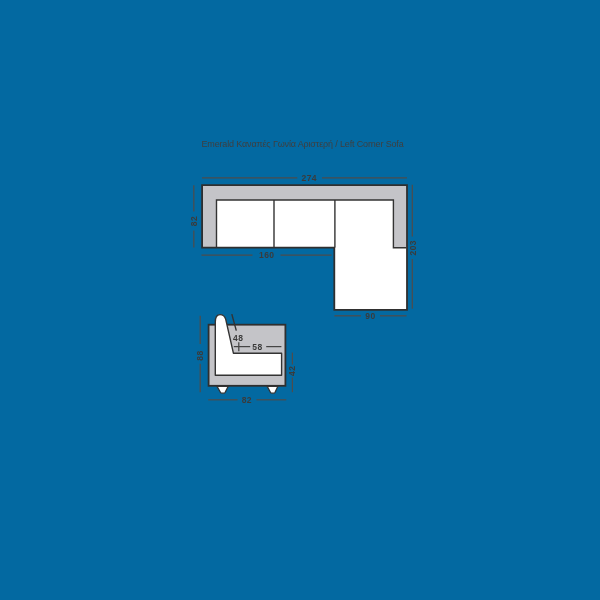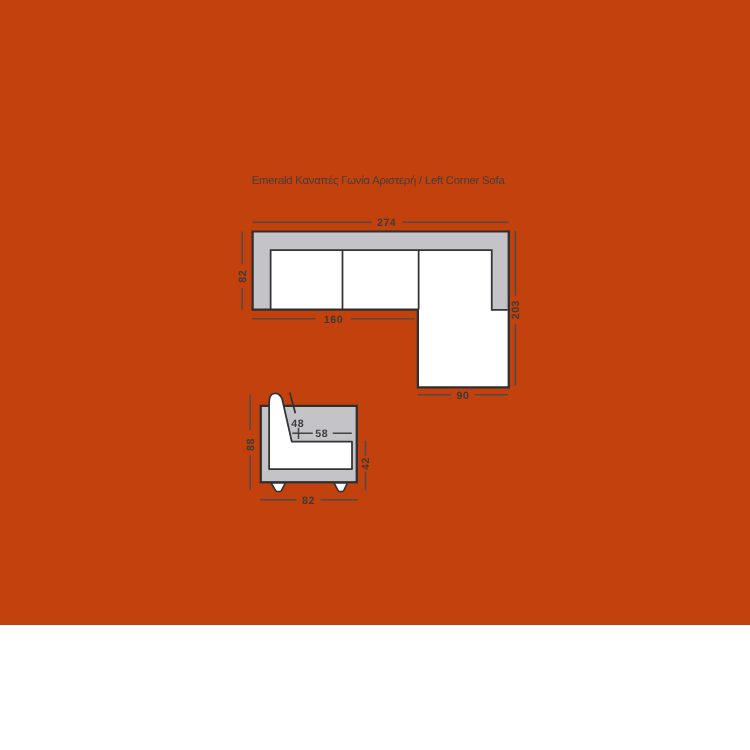--- a/index.html
+++ b/index.html
@@ -1,16 +1,16 @@
 <!DOCTYPE html>
 <html><head>
 <meta charset="utf-8">
 <style>
   html,body{margin:0;padding:0;background:#ffffff;}
-  .page{position:relative;width:600px;height:500px;background:#c2410c;overflow:hidden;}
+  .page{position:relative;width:600px;height:600px;background:#0369a1;overflow:hidden;}
   svg{position:absolute;top:0;left:0;will-change:transform;}
   text{font-family:"Liberation Sans",sans-serif;}
   .dim{font-size:8.5px;fill:#3b3b3b;font-weight:bold;letter-spacing:0.4px;}
 </style>
 </head>
 <body>
 <div class="page">
 <svg width="600" height="600" viewBox="0 0 600 600">
 
   <text x="302.5" y="147.3" text-anchor="middle" font-size="9" letter-spacing="-0.15" fill="#3f3f3f">Emerald Καναπές Γωνία Αριστερή / Left Corner Sofa</text>

